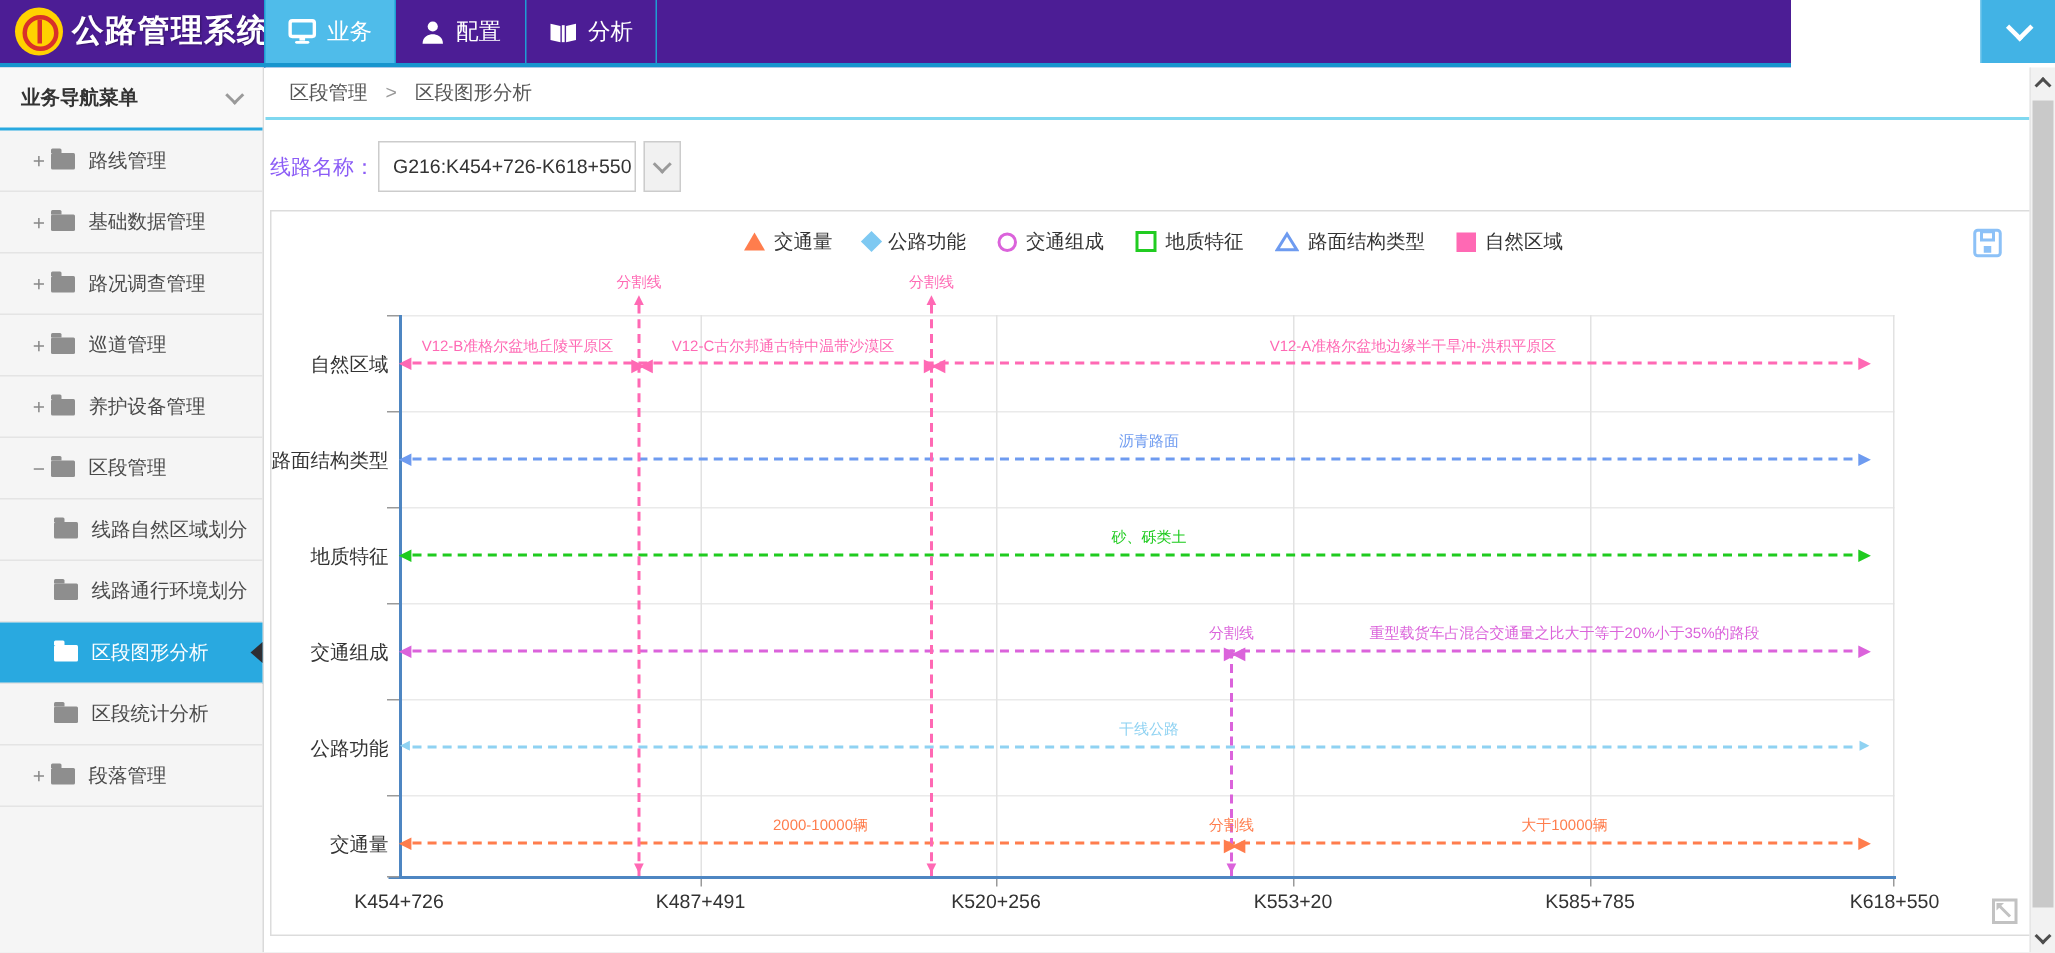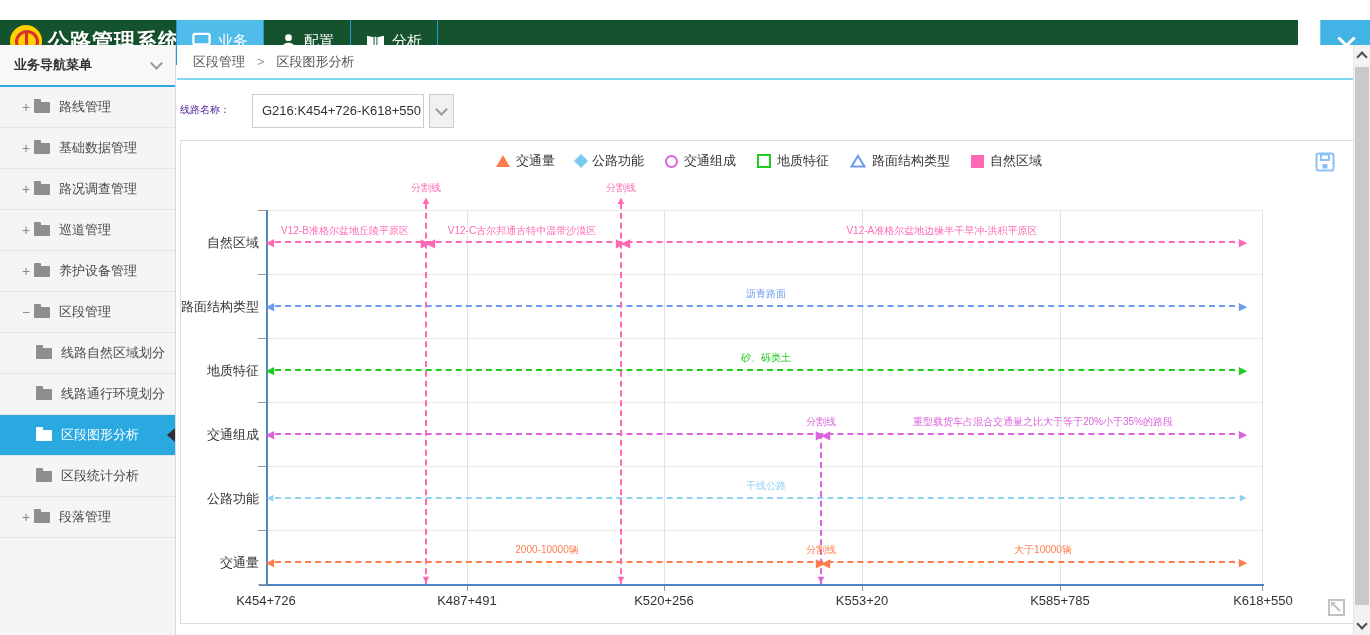--- a/index.html
+++ b/index.html
@@ -1,20 +1,20 @@
 <!DOCTYPE html>
 <html><head>
 <meta charset="utf-8">
 <style>
   html,body{margin:0;padding:0;background:#e8e8e8;}
   .app{position:relative;width:1370px;height:635px;background:#fff;overflow:hidden;
        font-family:"Liberation Sans","DejaVu Sans",sans-serif;-webkit-font-smoothing:antialiased;}
 
   
-  .hd{position:absolute;left:0;top:0;width:1298px;height:42px;background:#14532d;border-bottom:3px solid #1795CE;margin-top:20px;}
+  .hd{position:absolute;left:0;top:0;width:1194px;height:42px;background:#4c1d95;border-bottom:3px solid #1795CE;}
   .logo{position:absolute;left:10px;top:5px;width:32px;height:32px;border-radius:50%;background:#FFD200;}
   .logo .ring{position:absolute;left:5px;top:5px;width:18px;height:18px;border:3px solid #D8302A;border-radius:50%;}
   .logo .spoke{position:absolute;left:14.5px;top:8px;width:3px;height:16px;background:#D8302A;}
   .hd-title{position:absolute;left:48px;top:0;height:42px;line-height:42px;color:#fff;font-size:21px;font-weight:bold;
             letter-spacing:1px;text-shadow:1px 1px 1px rgba(0,0,0,.25);}
   .nav{position:absolute;left:176px;top:0;height:42px;display:flex;}
   .nav-tab{width:86px;height:42px;display:flex;align-items:center;justify-content:center;gap:7px;
            color:#fff;font-size:15px;border-right:1px solid #1E9DD3;cursor:pointer;}
   .nav-tab:first-child{border-left:1px solid #1E9DD3;}
   .nav-tab.on{background:#4FBCEA;}
@@ -37,21 +37,21 @@
   .sb-it.on{background:#29A9E0;color:#fff;}
   .sb-it.on .fold{background:#fff;}
   .sb-it.on .fold::before{background:#fff;}
   .sb-it.on::after{content:"";position:absolute;right:0;top:50%;margin-top:-7px;border-top:7px solid transparent;
                    border-bottom:7px solid transparent;border-right:8px solid #2E2E33;}
 
   
   .bc{position:absolute;left:177px;top:45px;width:1176px;height:35px;background:#fff;border-bottom:2px solid #7FD8F0;
       display:flex;align-items:center;gap:12px;padding-left:16px;font-size:13px;color:#555;box-sizing:border-box;}
   .bc .sep{color:#999;}
-  .flt-label{position:absolute;left:180px;top:103px;font-size:10px;color:#4c1d95;font-family:Liberation Serif, serif;}
+  .flt-label{position:absolute;left:180px;top:103px;font-size:14px;color:#8b5cf6;font-family:Liberation Serif, serif;}
   .flt-select{position:absolute;left:252px;top:94px;width:172px;height:34px;border:1px solid #CCC;background:#fff;
               font-size:13px;color:#333;line-height:32px;padding-left:9px;box-sizing:border-box;cursor:pointer;}
   .flt-btn{position:absolute;left:429px;top:94px;width:25px;height:34px;background:#F1F1F1;border:1px solid #CCC;
            box-sizing:border-box;display:flex;align-items:center;justify-content:center;cursor:pointer;}
 
   
   .panel{position:absolute;left:180px;top:140px;width:1176px;height:482px;border:1px solid #DCDCDC;background:#fff;box-sizing:content-box;}
   .legend{position:absolute;left:0;right:0;top:11px;display:flex;justify-content:center;align-items:center;gap:21px;font-size:13px;color:#333;}
   .lg-it{display:flex;align-items:center;gap:6px;cursor:pointer;}
   .m-tri{width:0;height:0;border-left:7px solid transparent;border-right:7px solid transparent;border-bottom:12px solid #FF7D4D;}

